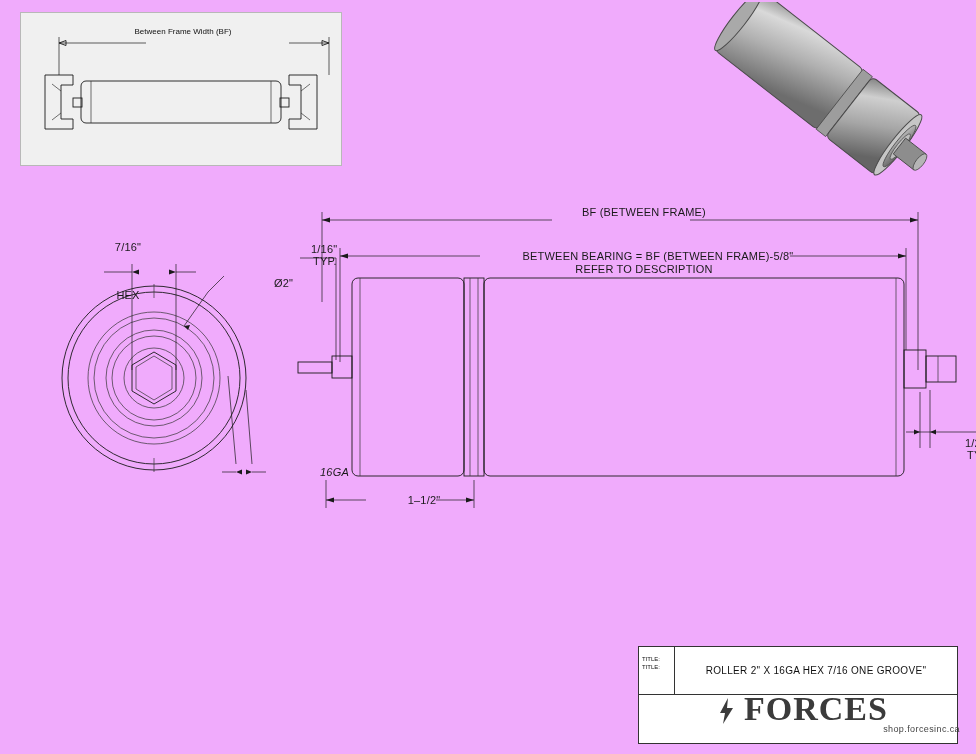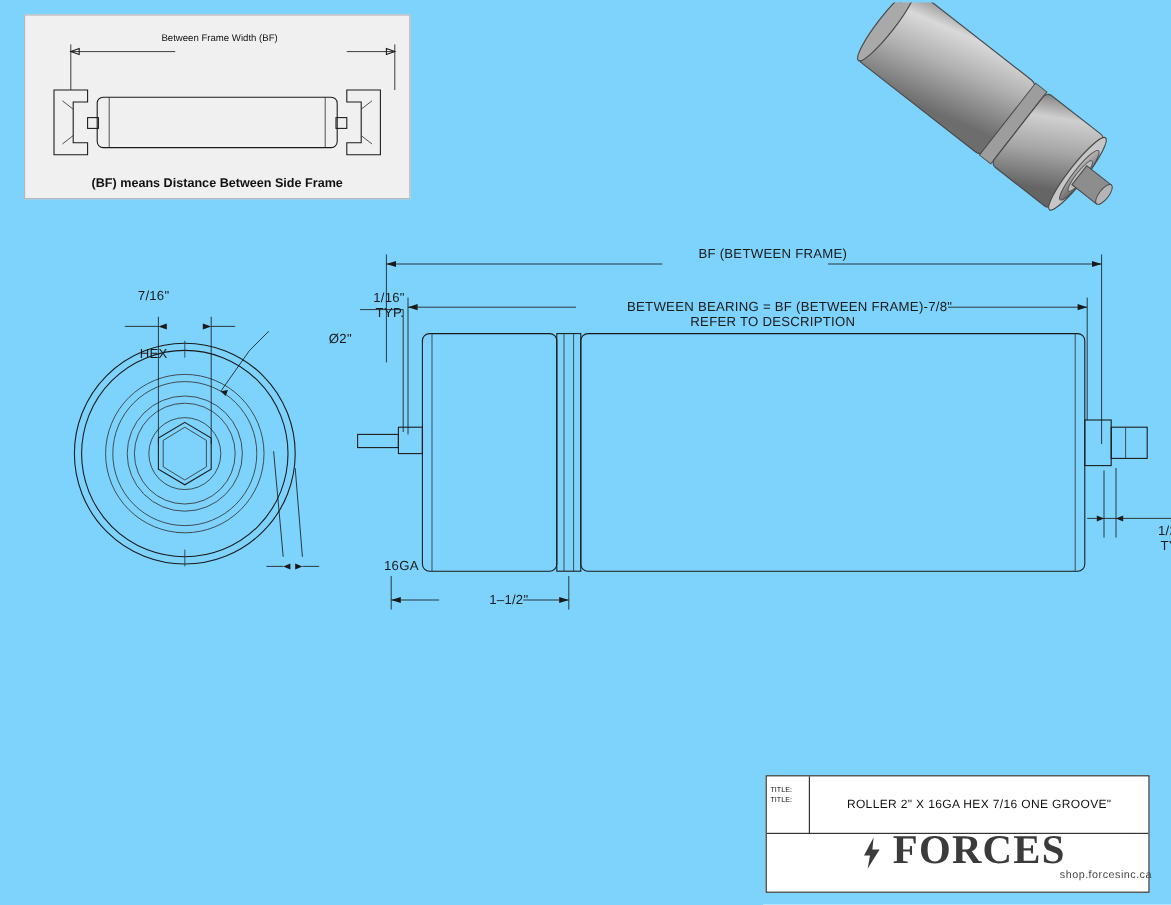--- a/index.html
+++ b/index.html
@@ -7,21 +7,21 @@
     padding: 0;
     background: #ffffff;
   }
   body {
     font-family: "Liberation Sans", sans-serif;
   }
   #sheet {
     position: relative;
     width: 976px;
     height: 754px;
-    background: #7dd3fc;
+    background: #f0abfc;
     overflow: hidden;
   }
   .abs { position: absolute; }
 
   
   .dimtext {
     position: absolute;
     font-family: "Liberation Sans", sans-serif;
     font-size: 11px;
     color: #1a1a1a;
@@ -147,21 +147,20 @@
       <line class="ln-thin" x1="70" y1="68" x2="70" y2="110"></line>
       <line class="ln-thin" x1="250" y1="68" x2="250" y2="110"></line>
 
       <rect class="ln" x="52" y="85" width="9" height="9" fill="#ffffff"></rect>
       <rect class="ln" x="259" y="85" width="9" height="9" fill="#ffffff"></rect>
 
       <path class="ln-thin" d="M40,78 l-9,-7 M40,100 l-9,7"></path>
       <path class="ln-thin" d="M280,78 l9,-7 M280,100 l9,7"></path>
     </svg>
     <div class="lbl" style="left:82px; top:14px; width:160px;">Between Frame Width (BF)</div>
-    <div class="caption">(BF) means Distance Between Side Frame</div>
   </div>
 
   <svg class="abs" style="left:700px; top:2px;" width="276" height="192" viewBox="0 0 276 192">
     <defs>
       <linearGradient id="bodyGrad" x1="0" y1="0" x2="0.45" y2="1">
         <stop offset="0%" stop-color="#8a8a8a"></stop>
         <stop offset="22%" stop-color="#d9d9d9"></stop>
         <stop offset="55%" stop-color="#b0b0b0"></stop>
         <stop offset="100%" stop-color="#6d6d6d"></stop>
       </linearGradient>
@@ -295,28 +294,28 @@
       <path d="M326,320 l8,-2.6 v5.2 z" fill="#1a1a1a"></path>
       <path d="M474,320 l-8,-2.6 v5.2 z" fill="#1a1a1a"></path>
       <line class="ln-ext" x1="326" y1="300" x2="326" y2="328"></line>
       <line class="ln-ext" x1="474" y1="300" x2="474" y2="328"></line>
     </g>
   </svg>
 
   <div class="dimtext c" style="left:620px; top:206px;">BF (BETWEEN FRAME)</div>
   <div class="dimtext c" style="left:620px; top:219px;margin-top:44px;">REFER TO DESCRIPTION</div>
 
-  <div class="dimtext c" style="left:634px; top:250px;">BETWEEN BEARING = BF (BETWEEN FRAME)-7/8"</div>
+  <div class="dimtext c" style="left:634px; top:250px;">BETWEEN BEARING = BF (BETWEEN FRAME)-5/8"</div>
 
   <div class="dimtext c" style="left:104px; top:241px;">7/16"</div>
   <div class="dimtext c" style="left:104px; top:253px;margin-top:36px;">HEX</div>
 
   <div class="dimtext" style="left:226px; top:277px;">Ø2"</div>
 
-  <div class="dimtext" style="left:272px; top:466px;">16GA</div>
+  <div class="dimtext" style="left:272px; top:466px;font-style:italic;">16GA</div>
 
   <div class="dimtext" style="left:263px; top:243px;">1/16"</div>
   <div class="dimtext" style="left:265px; top:255px;">TYP.</div>
 
   <div class="dimtext" style="left:917px; top:437px;">1/2"</div>
   <div class="dimtext" style="left:919px; top:449px;">TYP.</div>
 
   <div class="dimtext c" style="left:400px; top:494px;">1–1/2"</div>
 
   <div id="titleblock" class="abs">

